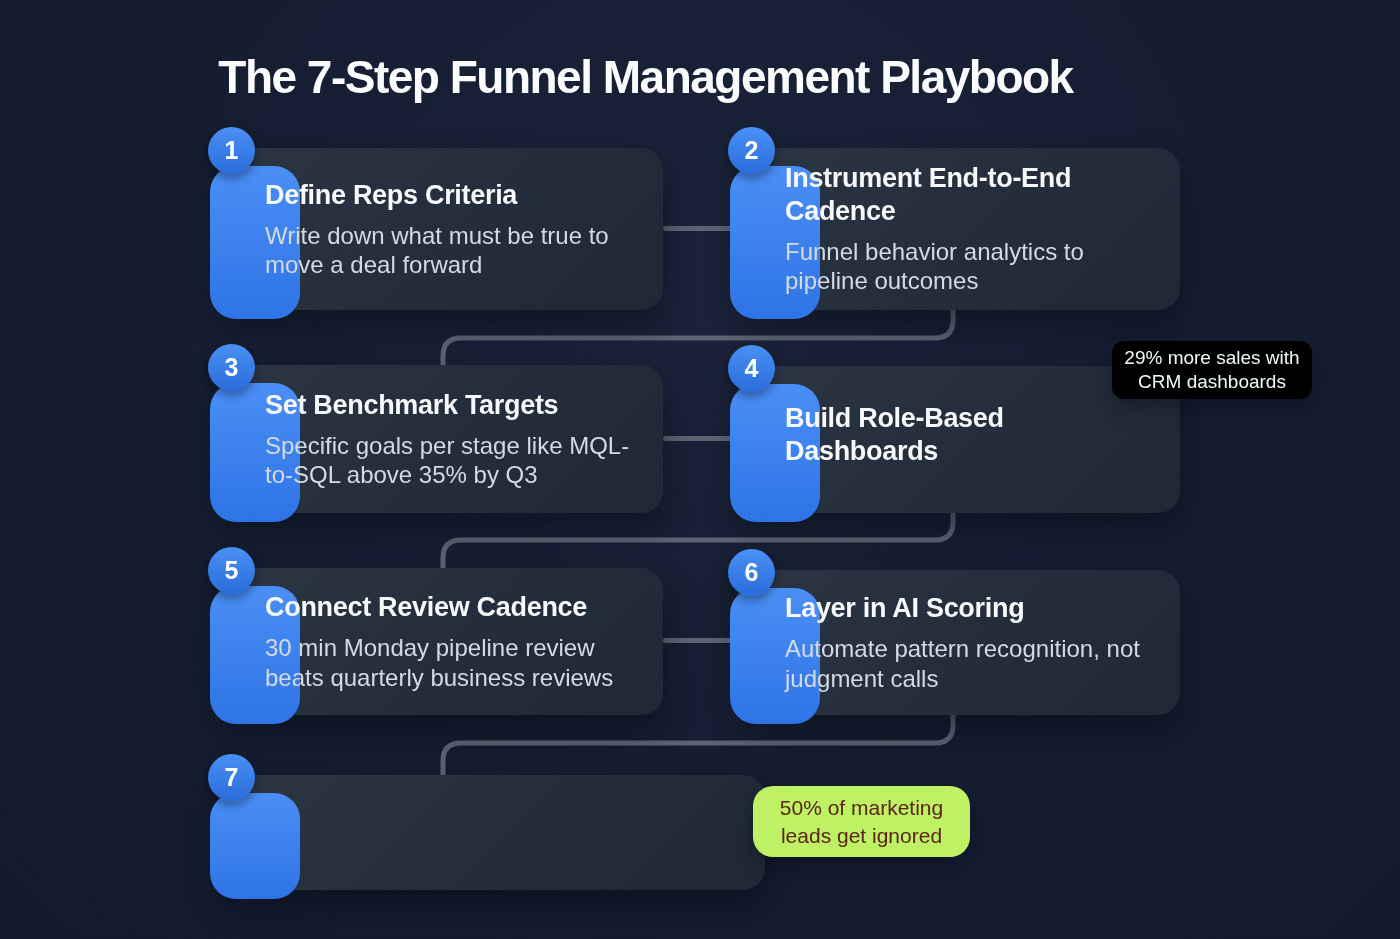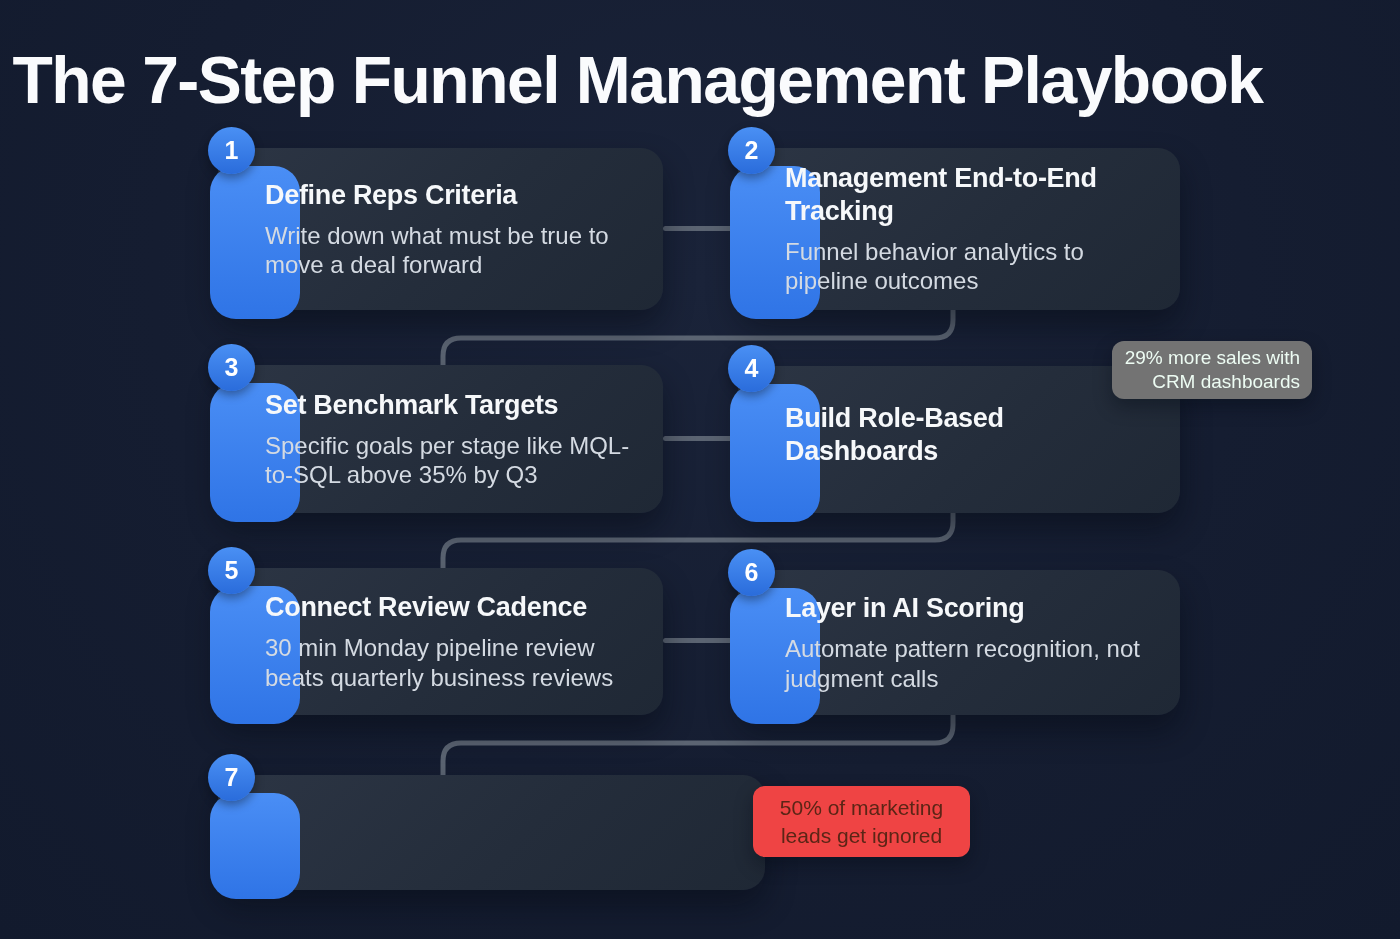--- a/index.html
+++ b/index.html
@@ -5,22 +5,22 @@
   html,body{margin:0;padding:0;}
   body{
     width:1400px;height:939px;position:relative;overflow:hidden;
     background:#161e33;
     background:radial-gradient(ellipse at 50% 30%, #1a2339 0%, #151d31 55%, #121a2d 100%);
     font-family:"Liberation Sans","DejaVu Sans",sans-serif;
     -webkit-font-smoothing:antialiased;
   }
   .page-title{
     position:absolute;left:0;top:34px;width:1259px;
-    text-align:center;color:#fafbfd;font-size:66px;font-weight:bold;
-    letter-spacing:-1.5px;margin:8px;
+    text-align:center;color:#fafbfd;font-size:46px;font-weight:bold;
+    letter-spacing:-1.5px;margin:16px;
   }
   
   .connector-svg{position:absolute;left:0;top:0;z-index:1;}
   .h-connector{position:absolute;height:5px;background:#5b6472;border-radius:3px;z-index:1;}
   
   .card{
     position:absolute;z-index:2;border-radius:22px;
     background:linear-gradient(135deg,#2c3544 0%,#242d3b 55%,#1f2835 100%);
     box-shadow:0 16px 30px rgba(4,9,18,.45);
     box-sizing:border-box;
@@ -48,22 +48,22 @@
   }
   .card-inner{padding:0 28px 0 47px;box-sizing:border-box;height:100%;
     display:flex;flex-direction:column;justify-content:center;}
   
   .callout{
     position:absolute;z-index:4;border-radius:12px;
     display:flex;align-items:center;justify-content:center;text-align:center;
     box-shadow:0 8px 18px rgba(4,9,18,.35);
     box-sizing:border-box;padding:6px 12px;
   }
-  .callout.green{background:#737373;color:#edfcf3;font-size:19px;line-height:1.25;text-align:right;}
-  .callout.orange{background:#ef4444;color:#5b2516;font-size:21px;line-height:1.3;border-radius:12px;}
+  .callout.green{background:#000000;color:#edfcf3;font-size:19px;line-height:1.25;}
+  .callout.orange{background:#bef264;color:#5b2516;font-size:21px;line-height:1.3;border-radius:20px;}
 </style>
 </head>
 <body>
 
 <h1 class="page-title">The 7-Step Funnel Management Playbook</h1>
 
 <svg class="connector-svg" width="1400" height="939" viewBox="0 0 1400 939">
   <path d="M953 306 L953 320 Q953 338 935 338 L461 338 Q443 338 443 356 L443 368" fill="none" stroke="#5b6472" stroke-width="5"></path>
   <path d="M953 510 L953 522 Q953 540 935 540 L461 540 Q443 540 443 558 L443 571" fill="none" stroke="#5b6472" stroke-width="5"></path>
   <path d="M953 712 L953 725 Q953 743 935 743 L461 743 Q443 743 443 761 L443 778" fill="none" stroke="#5b6472" stroke-width="5"></path>
@@ -77,21 +77,21 @@
   <span class="step-circle">1</span>
   <div class="card-inner">
     <p class="card-title">Define Reps Criteria</p>
     <p class="card-desc">Write down what must be true to move a deal forward</p>
   </div>
 </div>
 
 <div class="card" style="left:738px;top:148px;width:442px;height:162px;">
   <span class="step-circle">2</span>
   <div class="card-inner">
-    <p class="card-title">Management End-to-End Tracking</p>
+    <p class="card-title">Instrument End-to-End Cadence</p>
     <p class="card-desc">Funnel behavior analytics to pipeline outcomes</p>
   </div>
 </div>
 
 <div class="card" style="left:218px;top:365px;width:445px;height:148px;">
   <span class="step-circle">3</span>
   <div class="card-inner">
     <p class="card-title">Set Benchmark Targets</p>
     <p class="card-desc">Specific goals per stage like MQL-to-SQL above 35% by Q3</p>
   </div>

